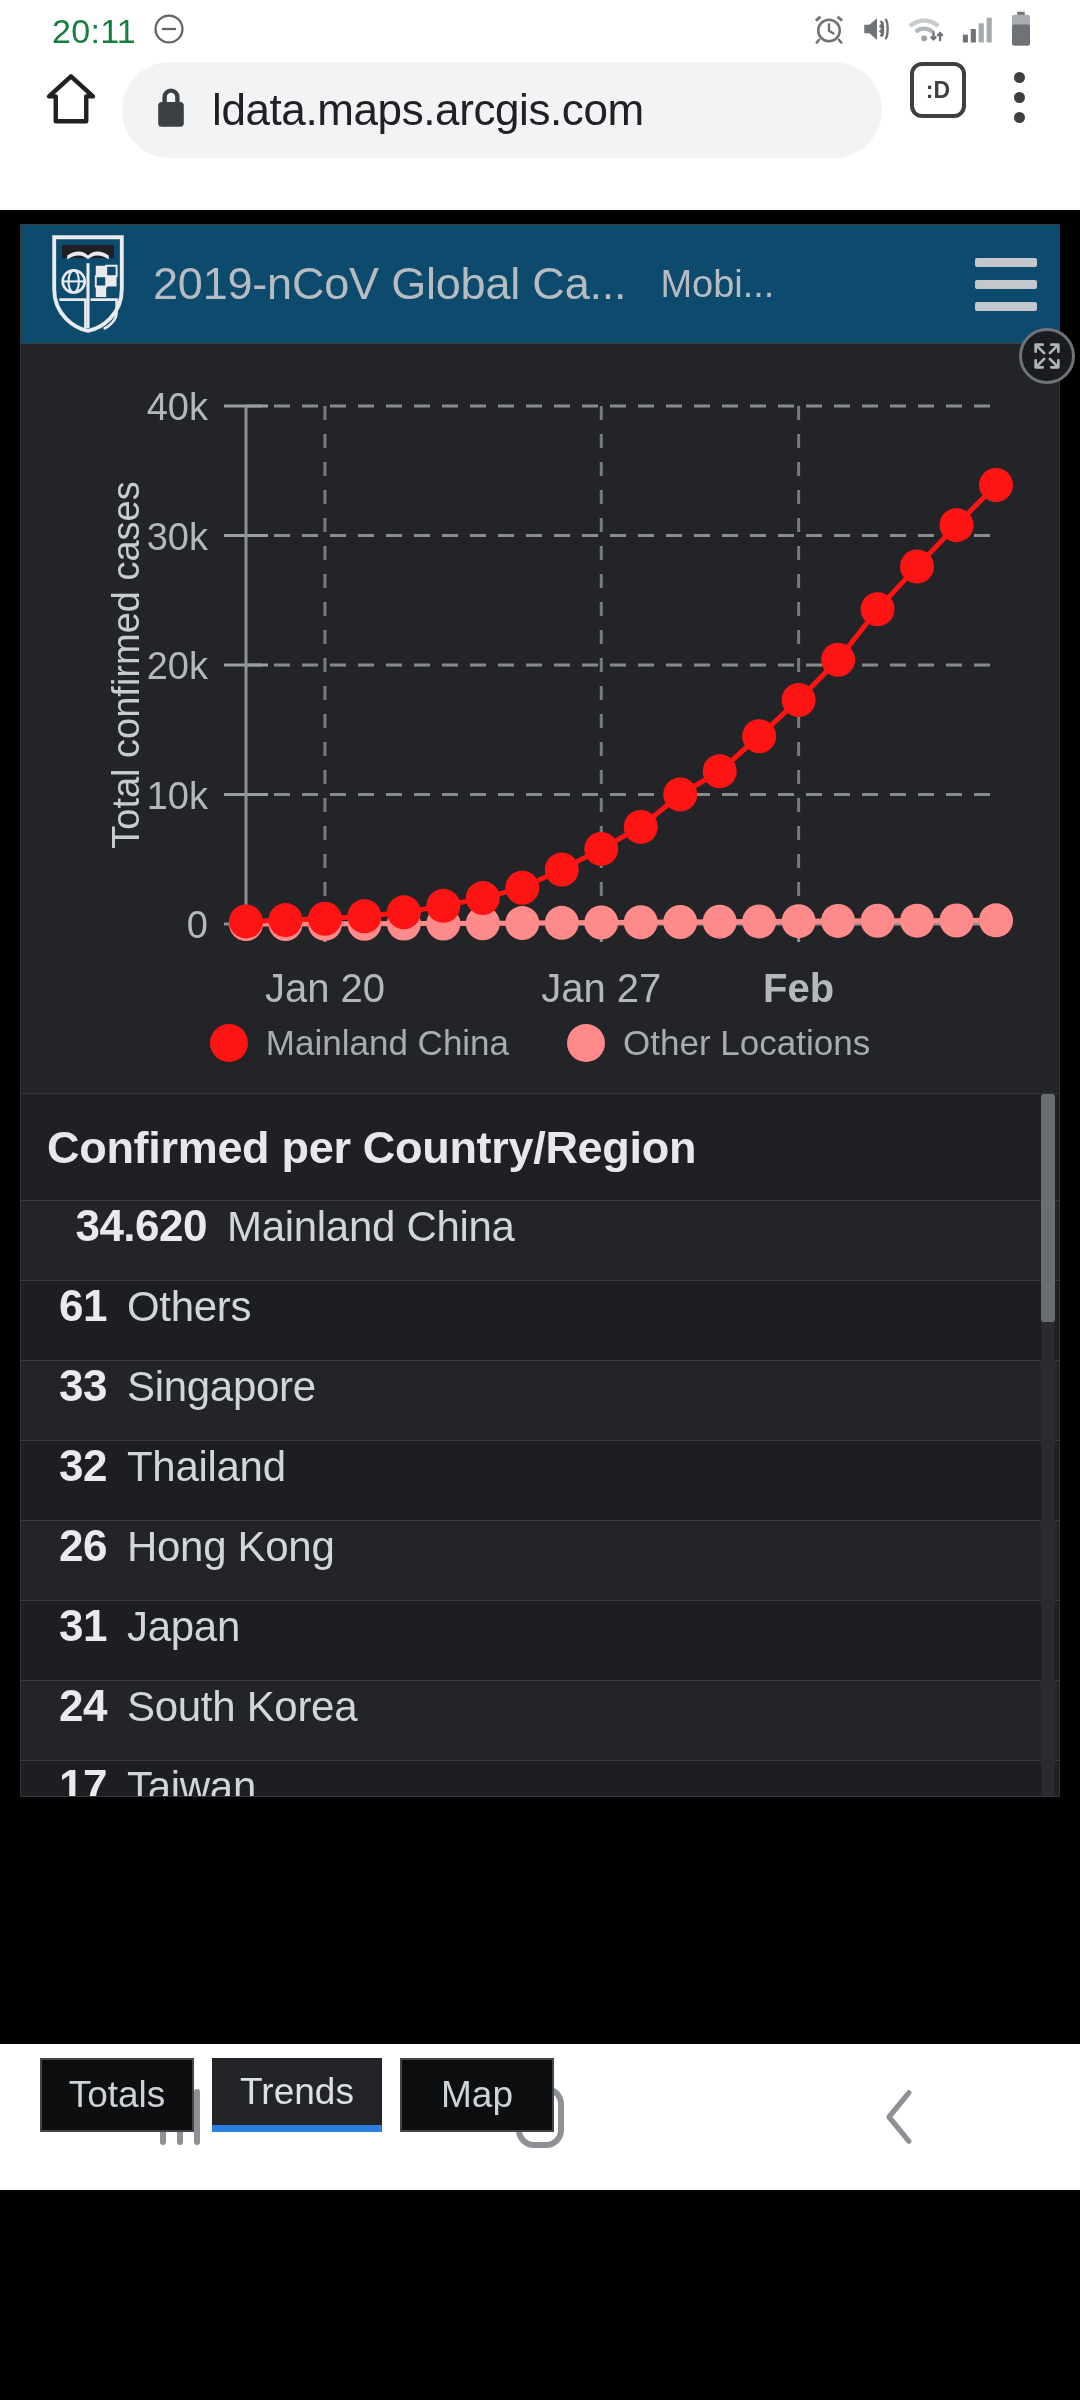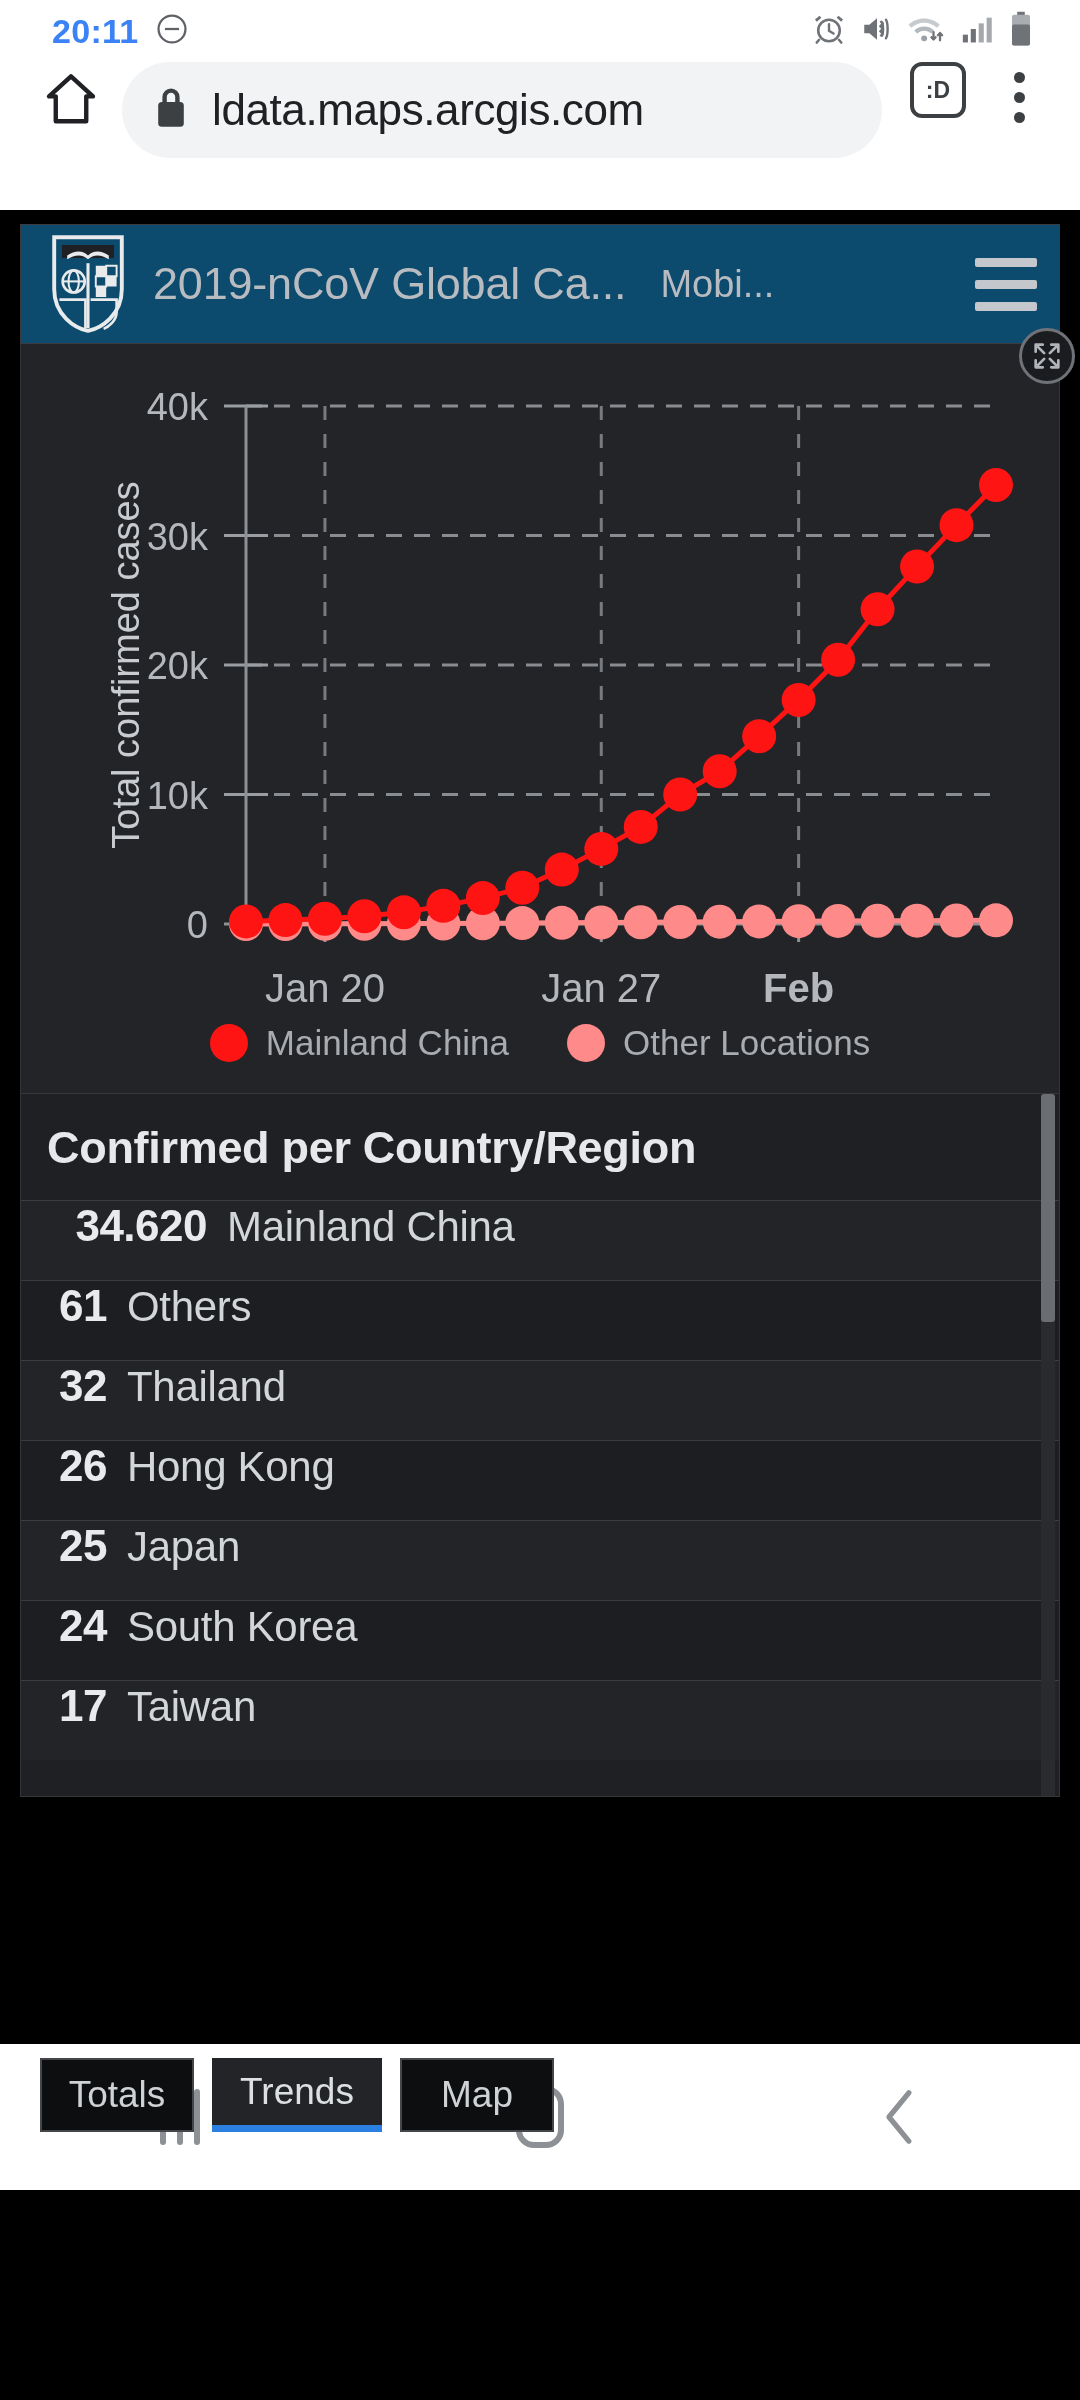--- a/index.html
+++ b/index.html
@@ -10,21 +10,21 @@
     overflow:hidden;
   }
 
   
   .status-bar {
     height:62px; background:#ffffff;
     display:flex; align-items:center; justify-content:space-between;
     padding:0 46px 0 52px;
   }
   .status-left { display:flex; align-items:center; gap:16px; }
-  .status-time { font-size:34px; color:#3b82f6; letter-spacing:0.3px;font-weight:bold; }
+  .status-time { font-size:34px; color:#15803d; letter-spacing:0.3px; }
   .status-right { display:flex; align-items:center; gap:14px; }
 
   
   .browser-bar {
     height:148px; background:#ffffff;
     display:flex; align-items:flex-start; padding:0 34px 0 34px; gap:10px;
   }
   .home-btn { width:74px; height:74px; display:flex; align-items:center; justify-content:center; flex:0 0 auto; }
   .omnibox {
     flex:1 1 auto; height:96px; background:#f1f3f4; border-radius:48px;
@@ -337,29 +337,33 @@
     <div id="list-rows">
         <div class="list-row">
           <span class="row-value wide">34.620</span>
           <span class="row-label">Mainland China</span>
         </div>
         <div class="list-row">
           <span class="row-value narrow">61</span>
           <span class="row-label">Others</span>
         </div>
         <div class="list-row">
+          <span class="row-value narrow">33</span>
+          <span class="row-label">Singapore</span>
+        </div>
+        <div class="list-row">
           <span class="row-value narrow">32</span>
           <span class="row-label">Thailand</span>
         </div>
         <div class="list-row">
           <span class="row-value narrow">26</span>
           <span class="row-label">Hong Kong</span>
         </div>
         <div class="list-row">
-          <span class="row-value narrow">25</span>
+          <span class="row-value narrow">31</span>
           <span class="row-label">Japan</span>
         </div>
         <div class="list-row">
           <span class="row-value narrow">24</span>
           <span class="row-label">South Korea</span>
         </div>
         <div class="list-row">
           <span class="row-value narrow">17</span>
           <span class="row-label">Taiwan</span>
         </div>

